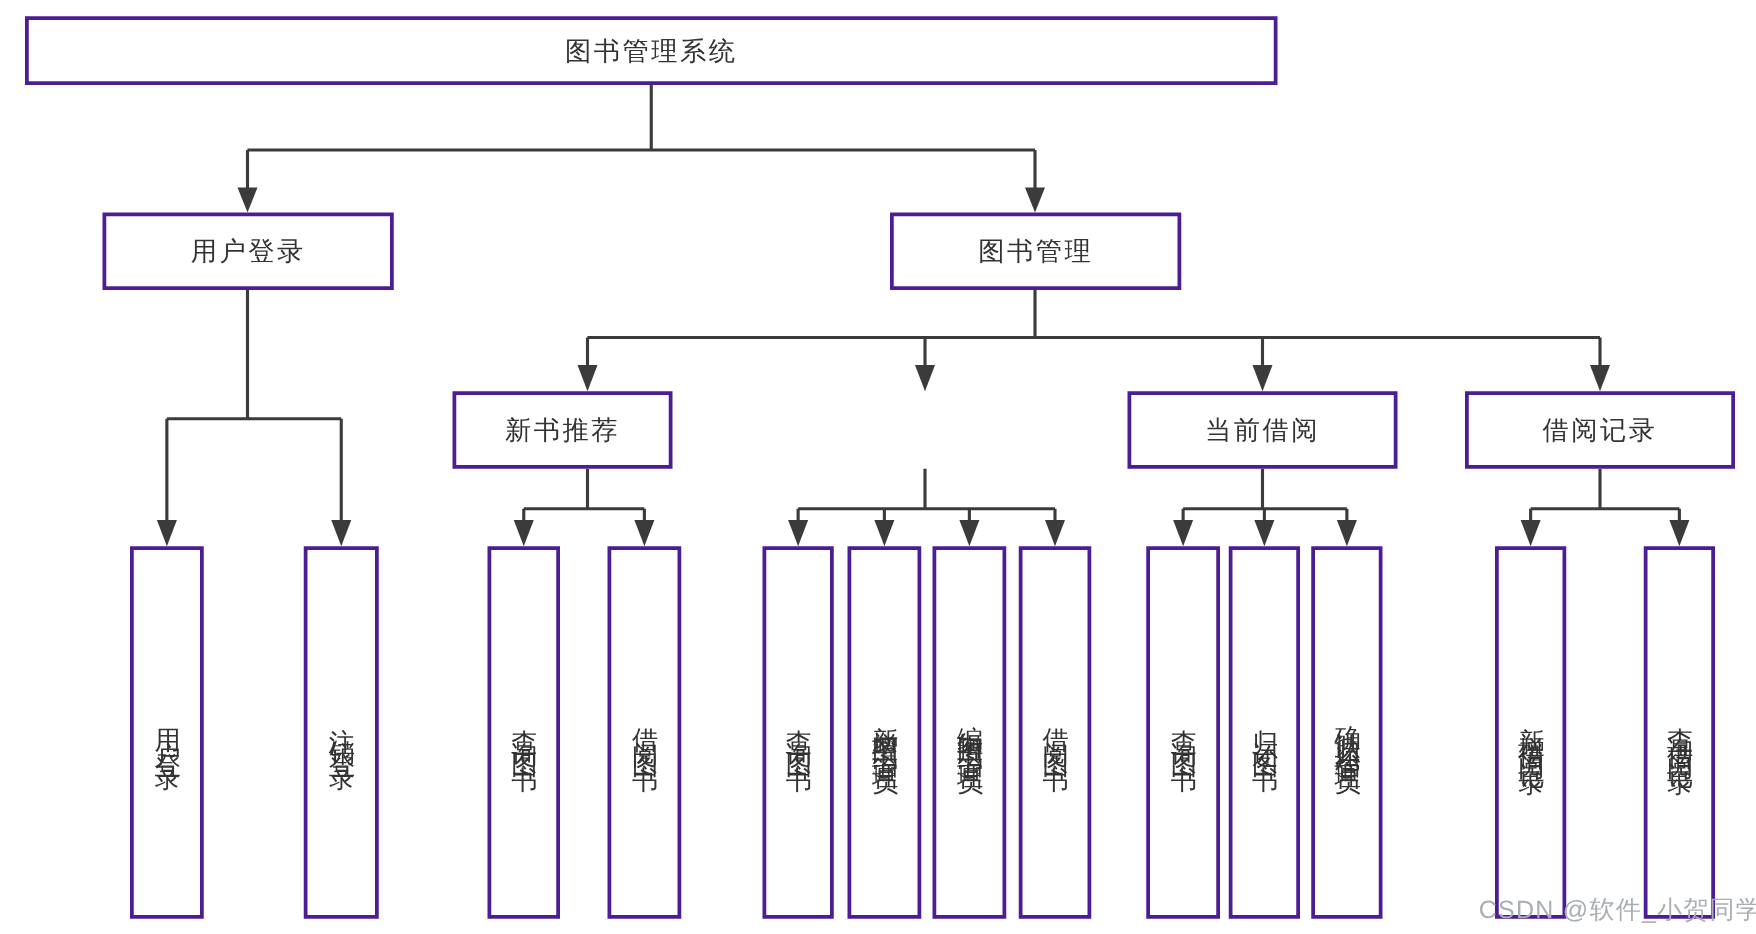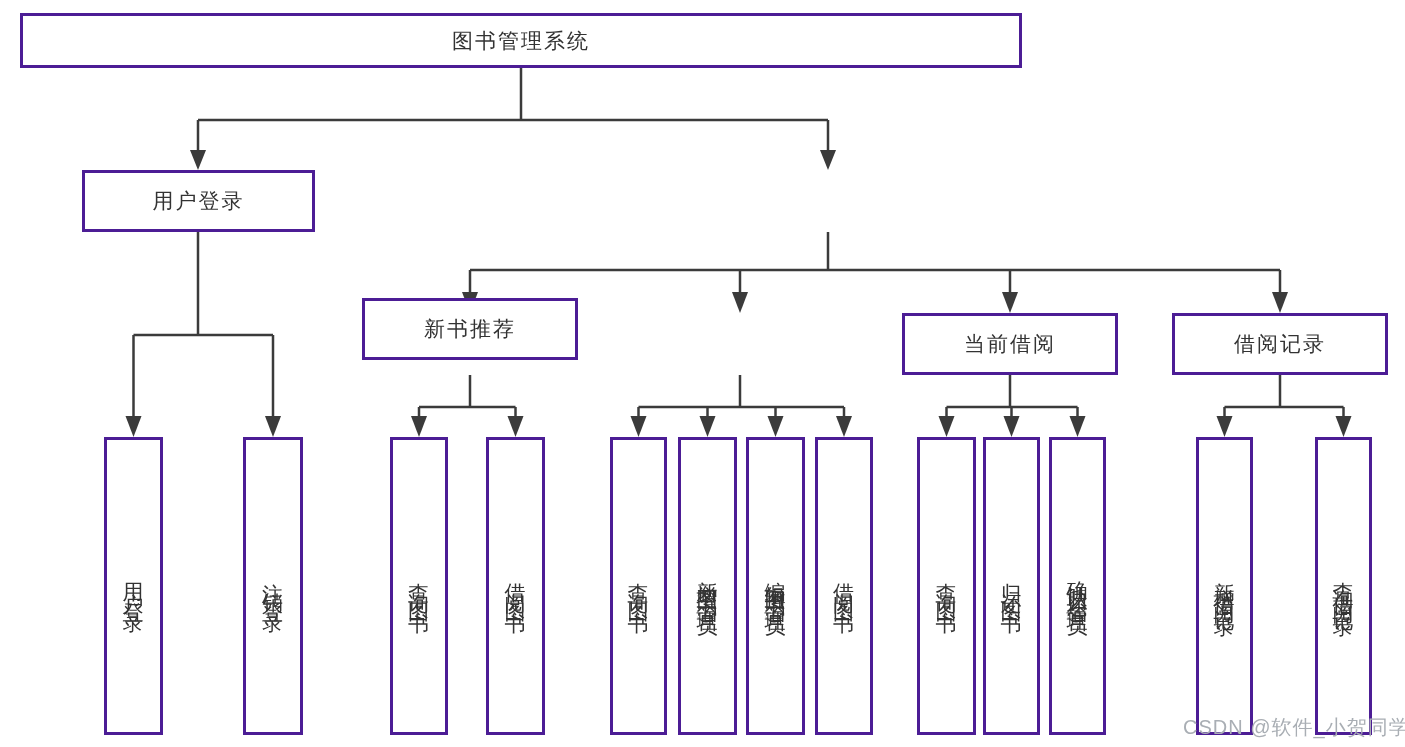--- a/index.html
+++ b/index.html
@@ -109,22 +109,25 @@
     </g>
   </svg>
 
   <div class="node root">
     <span>图书管理系统</span>
   </div>
 
   <div class="node hnode" style="left:82px; top:170px; width:233px;">
     <span>用户登录</span>
   </div>
+  <div class="node hnode" style="left:712px; top:170px; width:233px;">
+    <span>图书管理</span>
+  </div>
 
-  <div class="node hnode" style="left:362px; top:298px; width:216px;">
+  <div class="node hnode" style="left:362px; top:313px; width:176px;">
     <span>新书推荐</span>
   </div>
   <div class="node hnode" style="left:902px; top:313px; width:216px;">
     <span>当前借阅</span>
   </div>
   <div class="node hnode" style="left:1172px; top:313px; width:216px;">
     <span>借阅记录</span>
   </div>
 
   <div class="node leaf" style="left:104px;">

